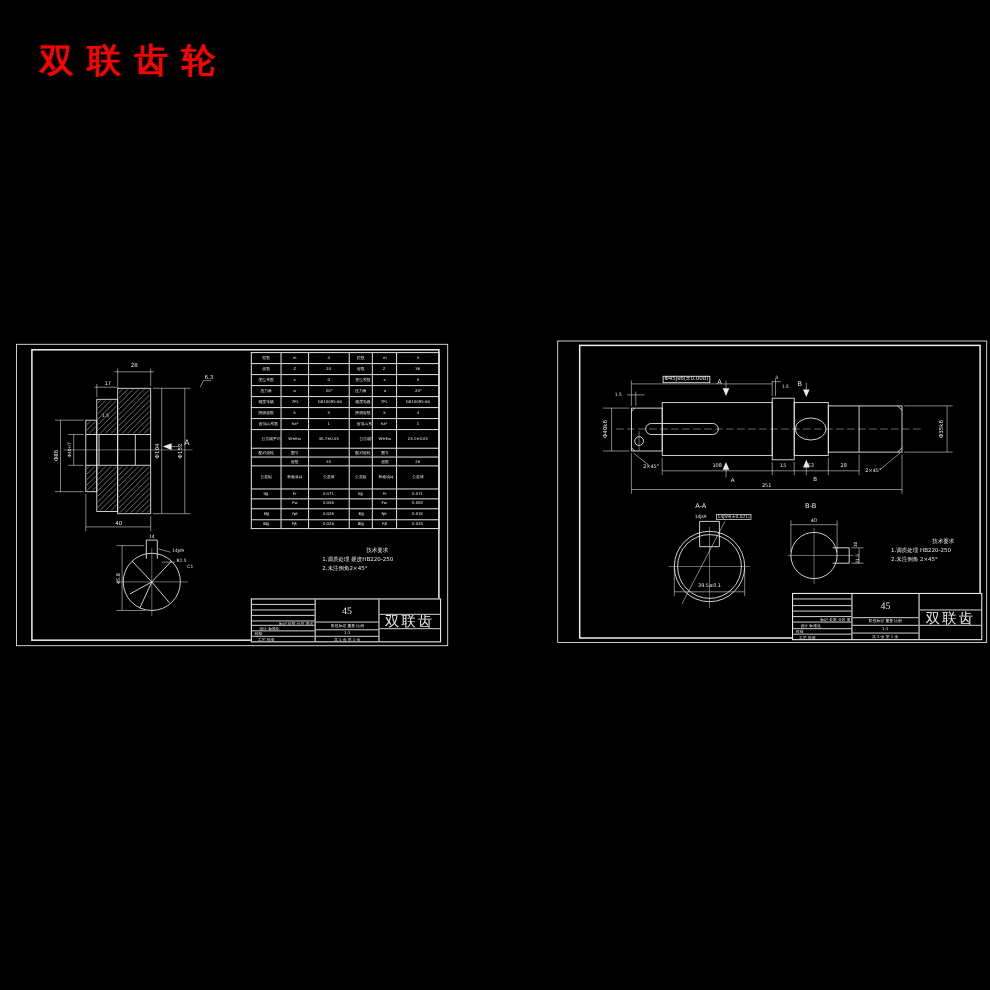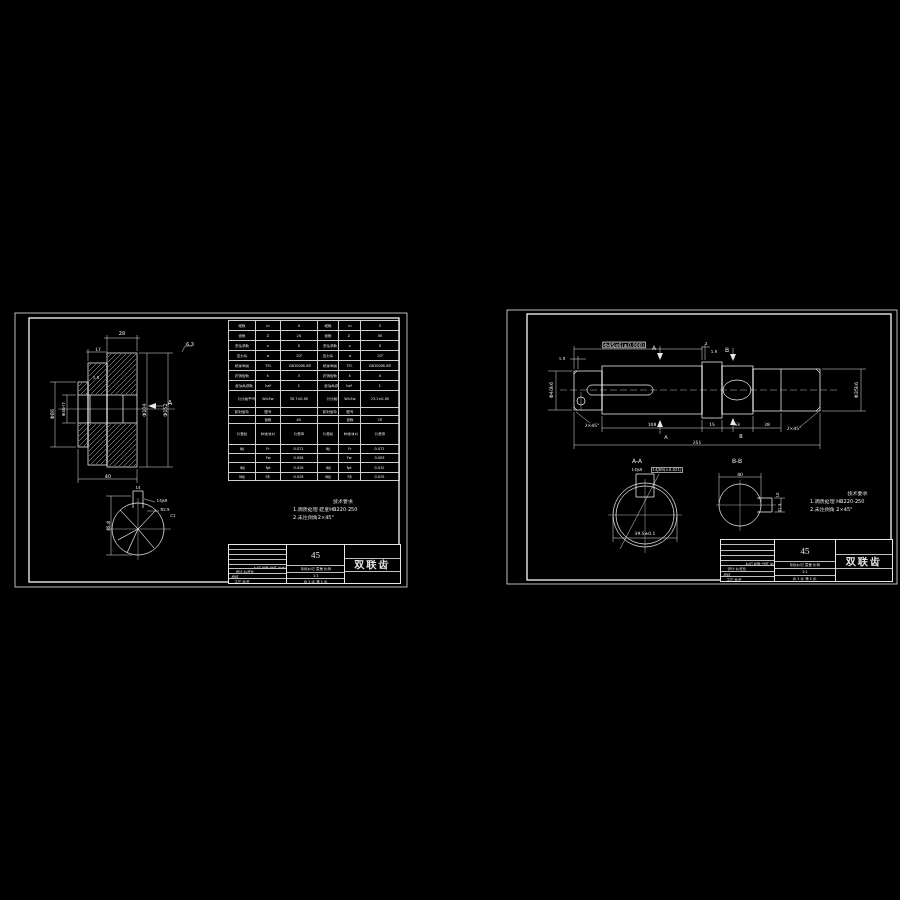--- a/index.html
+++ b/index.html
@@ -21,22 +21,22 @@
   
   .tb{position:absolute;border:1px solid #e8e8e8;display:flex;background:#000;}
   .tb .colA{display:flex;flex-direction:column;}
   .tb .colA .trow{flex:1;border-bottom:0.5px solid #bfbfbf;overflow:hidden;font-size:6px;line-height:1;}
   .tb .colA .trow:last-child{border-bottom:none;}
   .tb .colB{border-left:1px solid #e8e8e8;display:flex;flex-direction:column;}
   .tb .colC{border-left:1px solid #e8e8e8;flex:1;display:flex;flex-direction:column;}
   .mat{display:flex;align-items:center;justify-content:center;
        font-family:"Liberation Serif",serif;font-size:9px;}
   .tiny{overflow:hidden;border-top:0.5px solid #bfbfbf;text-align:center;font-size:6px;line-height:1;}
-  .pname{display:flex;align-items:center;justify-content:center;font-size:10px;
-         border-top:0.5px solid #bfbfbf;border-bottom:0.5px solid #bfbfbf;letter-spacing:2px;font-weight:bold;}
+  .pname{display:flex;align-items:center;justify-content:center;font-size:13px;
+         border-top:0.5px solid #bfbfbf;border-bottom:0.5px solid #bfbfbf;letter-spacing:2px;}
   .fillc{flex:1;}
 </style>
 </head>
 <body>
 
 <div id="stage">
 
   <svg id="art" width="900" height="900" viewBox="0 0 900 900">
     <defs>
       <pattern id="h1" width="5" height="5" patternUnits="userSpaceOnUse">
@@ -200,20 +200,21 @@
             <line x1="761" y1="502" x2="761" y2="473"></line>
           <line x1="719" y1="477" x2="761" y2="477"></line>
           <line x1="774" y1="498" x2="785" y2="498"></line>
             <line x1="774" y1="512" x2="785" y2="512"></line>
           <line x1="781" y1="498" x2="781" y2="512"></line>
         </g>
       </g>
     </g>
   </svg>
 
+  <div class="red-title">双联齿轮</div>
 
   <div>
 
       <div class="dim" style="left: 122px; top: 333px; transform: translate(-50%, -50%) rotate(0deg) scale(0.833333);">28</div>
 
       <div class="dim" style="left: 98px; top: 349px; transform: translate(-50%, -50%) rotate(0deg) scale(0.75);">17</div>
 
       <div class="dim" style="left: 96px; top: 378px; transform: translate(-50%, -50%) rotate(0deg) scale(0.666667);">1.5</div>
 
       <div class="dim" style="left: 52px; top: 414px; transform: translate(-50%, -50%) rotate(-90deg) scale(0.833333);">Φ86</div>

